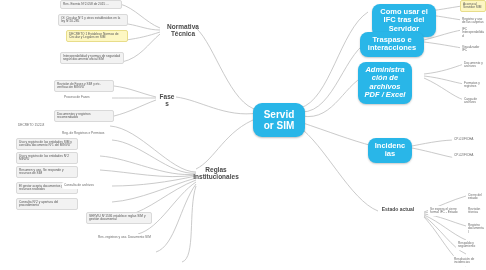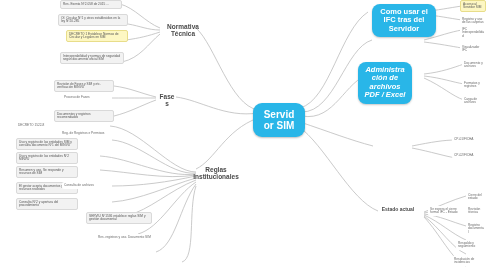--- a/index.html
+++ b/index.html
@@ -143,28 +143,30 @@
   <div class="node leaf" style="left:16px;top:182px;width:62px;">El gestor acepta documentos y recursos recibidos</div>
   <div class="node leaf plainbg" style="left:62px;top:182px;width:48px;">Consulta de archivos</div>
   <div class="node leaf" style="left:16px;top:198px;width:62px;">Consulta N°2 y apertura del procedimiento</div>
   <div class="node leaf" style="left:86px;top:212px;width:66px;">SERVIU N°1536 establece reglas SIM y gestión documental</div>
   <div class="node leaf plainbg" style="left:96px;top:234px;width:64px;">Res. registros y uso. Documento SIM</div>
 
   <div class="node blue" style="left:356px;top:4px;width:64px;margin-left:16px;">Como usar el IFC tras del Servidor</div>
   <div class="node leaf yellow" style="left:460px;top:0px;width:26px;">Acceso al Servidor SIM</div>
   <div class="node leaf plainbg" style="left:460px;top:16px;width:26px;">Registro y uso de las carpetas</div>
 
+  <div class="node blue" style="left:360px;top:32px;width:64px;">Traspaso e interacciones</div>
   <div class="node leaf plainbg" style="left:460px;top:26px;width:26px;">IFC Interoperabilidad</div>
   <div class="node leaf plainbg" style="left:460px;top:44px;width:26px;">Visualizador IFC</div>
 
   <div class="node blue" style="left:358px;top:62px;width:54px;font-style:italic;">Administración de archivos PDF / Excel</div>
   <div class="node leaf plainbg" style="left:462px;top:60px;width:24px;">Documento y archivos</div>
   <div class="node leaf plainbg" style="left:462px;top:80px;width:24px;">Formatos y registros</div>
   <div class="node leaf plainbg" style="left:462px;top:96px;width:24px;">Carga de archivos</div>
 
+  <div class="node blue" style="left:368px;top:138px;width:44px;">Incidencias</div>
   <div class="node leaf plainbg" style="left:452px;top:136px;width:34px;">CP-01/FICHA</div>
   <div class="node leaf plainbg" style="left:452px;top:152px;width:34px;">CP-02/FICHA</div>
 
   <div class="node plain small" style="left:374px;top:206px;width:48px;">Estado actual</div>
   <div class="node leaf plainbg" style="left:428px;top:206px;width:40px;">Se espera el cierre formal IFC - Estado</div>
   <div class="node leaf plainbg" style="left:466px;top:192px;width:20px;">Cierre del estado</div>
   <div class="node leaf plainbg" style="left:466px;top:206px;width:20px;">Revisión técnica</div>
   <div class="node leaf plainbg" style="left:466px;top:222px;width:20px;">Registro documental</div>
   <div class="node leaf plainbg" style="left:456px;top:240px;width:30px;">Respaldo y seguimiento</div>
   <div class="node leaf plainbg" style="left:452px;top:256px;width:34px;">Resolución de incidencias</div>

